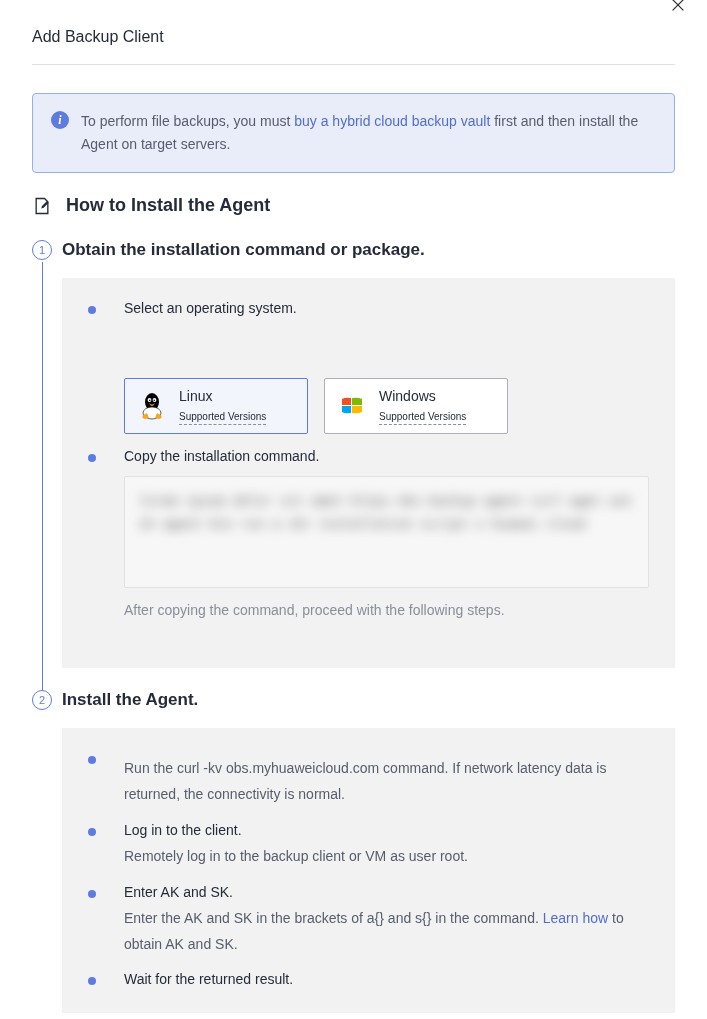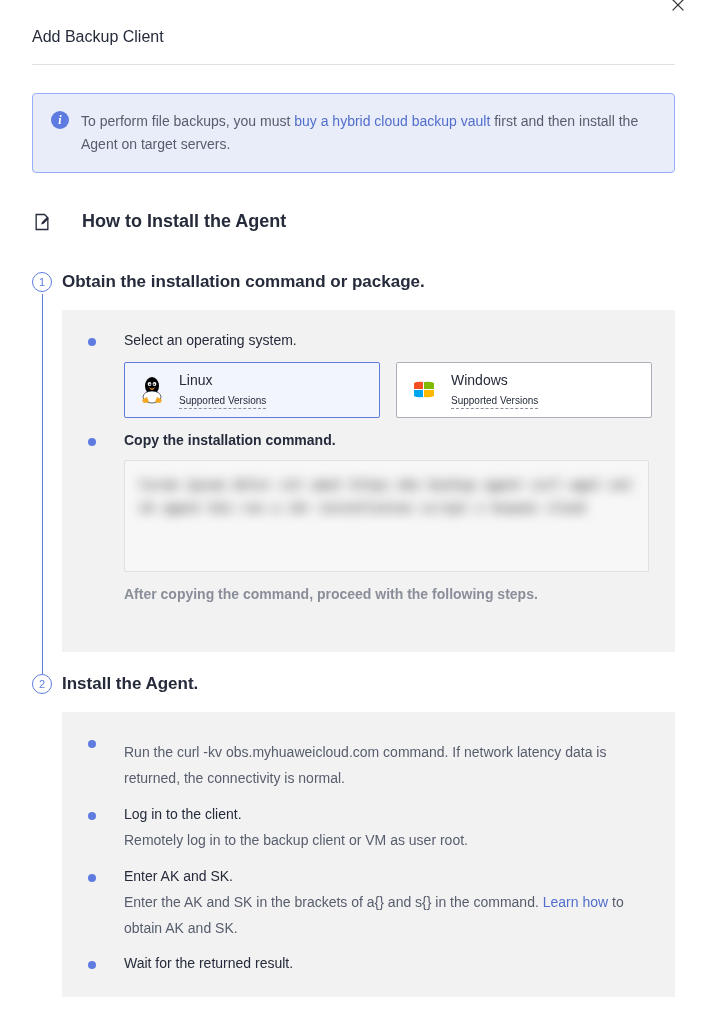--- a/index.html
+++ b/index.html
@@ -59,21 +59,21 @@
     flex:0 0 18px;display:flex;align-items:center;justify-content:center;
     margin-top:1px;
   }
   .alert .icon span{color:#fff;font-family:Georgia,serif;font-style:italic;font-weight:700;font-size:12px;line-height:1;}
   .alert .text{color:var(--muted);line-height:1.65;}
   .alert a{color:var(--link);text-decoration:none;}
   .section-head{
     display:flex;align-items:center;gap:14px;margin:6px 0 24px 0;
   }
   .section-head svg{width:20px;height:20px;}
-  .section-head h2{font-size:18px;font-weight:700;margin:16px;}
+  .section-head h2{font-size:18px;font-weight:700;margin:0;}
   .timeline{position:relative;}
   .tl-item{position:relative;padding-left:30px;margin-bottom:22px;}
   .tl-num{
     position:absolute;left:0;top:0;
     width:20px;height:20px;border:1.5px solid var(--accent);border-radius:50%;
     display:flex;align-items:center;justify-content:center;
     color:var(--accent);font-size:11px;background:#fff;z-index:1;
   }
   .tl-line{
     position:absolute;left:10px;top:22px;bottom:-22px;width:1px;background:var(--accent);
@@ -90,21 +90,21 @@
     flex:0 0 8px;margin-top:6px;
   }
   .bullet-body{flex:1;padding-left:12px;}
   .bullet-head{color:var(--text);margin:0 0 4px 0;}
   .bullet-desc{color:var(--muted);margin:6px 0 0 0;line-height:1.85;}
   .bullet-desc a{color:var(--link);text-decoration:none;}
   .os-row{display:flex;gap:16px;margin-top:14px;}
   .os-btn{
     display:flex;align-items:center;gap:14px;
     border:1px solid #adb0b8;border-radius:2px;background:#fff;
-    padding:8px 22px 8px 14px;width:256px;cursor:pointer;
+    padding:8px 22px 8px 14px;width:184px;cursor:pointer;margin-top:48px;
   }
   .os-btn.sel{border-color:var(--accent);background:#f2f5fc;}
   .os-text{line-height:1.35;}
   .os-name{color:var(--text);font-size:14px;}
   .os-sub{color:var(--text);font-size:10px;border-bottom:1px dashed #8a8e99;display:inline-block;margin-top:1px;}
   .code-block{
     margin-top:12px;border:1px solid var(--code-border);border-radius:2px;
     height:112px;position:relative;background:#f7f7f8;overflow:hidden;
   }
   .blur{
@@ -186,21 +186,21 @@
                 </svg>
                 <div class="os-text">
                   <div class="os-name">Windows</div>
                   <span class="os-sub">Supported Versions</span>
                 </div>
               </div>
             </div>
           </div>
         </div>
 
-        <div class="bullet-row" style="margin-top:8px;font-weight:bold;">
+        <div class="bullet-row" style="margin-top:8px;">
           <span class="dot"></span>
           <div class="bullet-body">
             <p class="bullet-head">Copy the installation command.</p>
             <div class="code-block">
               <div class="blur">lorem ipsum dolor sit amet https obs backup agent curl wget set sh agent bin run a cbr installation script s huawei cloud</div>
             </div>
             <p class="hint">After copying the command, proceed with the following steps.</p>
           </div>
         </div>
 

